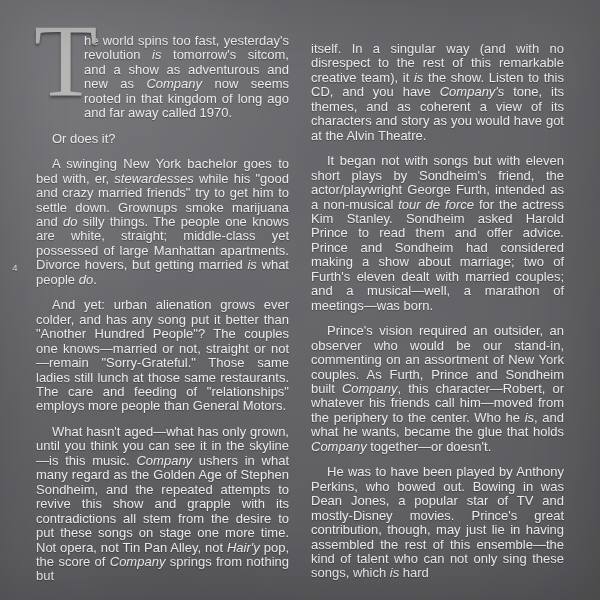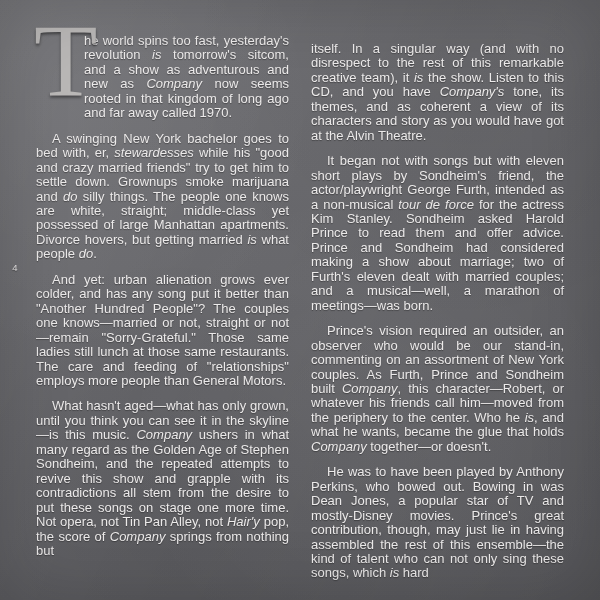--- a/index.html
+++ b/index.html
@@ -117,20 +117,21 @@
   <div class="page-number">4</div>
 
   <div class="content">
     <div class="columns">
 
       <div class="col">
         <div class="dropcap-wrap">
           <span class="dropcap">T</span>
           <p class="first-para">he world spins too fast, yesterday's revolution <em>is</em> tomorrow's sitcom, and a show as adventurous and new as <em>Company</em> now seems rooted in that kingdom of long ago and far away called 1970.</p>
         </div>
+        <p class="para-gap">Or does it?</p>
         <p class="para-gap">A swinging New York bachelor goes to bed with, er, <em>stewardesses</em> while his "good and crazy married friends" try to get him to settle down. Grownups smoke marijuana and <em>do</em> silly things. The people one knows are white, straight; middle-class yet possessed of large Manhattan apartments. Divorce hovers, but getting married <em>is</em> what people <em>do</em>.</p>
         <p class="para-gap">And yet: urban alienation grows ever colder, and has any song put it better than "Another Hundred People"? The couples one knows—married or not, straight or not—remain "Sorry-Grateful." Those same ladies still lunch at those same restaurants. The care and feeding of "relationships" employs more people than General Motors.</p>
         <p class="para-gap">What hasn't aged—what has only grown, until you think you can see it in the skyline—is this music. <em>Company</em> ushers in what many regard as the Golden Age of Stephen Sondheim, and the repeated attempts to revive this show and grapple with its contradictions all stem from the desire to put these songs on stage one more time. Not opera, not Tin Pan Alley, not <em>Hair'y</em> pop, the score of <em>Company</em> springs from nothing but</p>
       </div>
 
       <div class="col">
         <p class="noindent">itself. In a singular way (and with no disrespect to the rest of this remarkable creative team), it <em>is</em> the show. Listen to this CD, and you have <em>Company's</em> tone, its themes, and as coherent a view of its characters and story as you would have got at the Alvin Theatre.</p>
         <p class="para-gap">It began not with songs but with eleven short plays by Sondheim's friend, the actor/playwright George Furth, intended as a non-musical <em>tour de force</em> for the actress Kim Stanley. Sondheim asked Harold Prince to read them and offer advice. Prince and Sondheim had considered making a show about marriage; two of Furth's eleven dealt with married couples; and a musical—well, a marathon of meetings—was born.</p>
         <p class="para-gap">Prince's vision required an outsider, an observer who would be our stand-in, commenting on an assortment of New York couples. As Furth, Prince and Sondheim built <em>Company</em>, this character—Robert, or whatever his friends call him—moved from the periphery to the center. Who he <em>is</em>, and what he wants, became the glue that holds <em>Company</em> together—or doesn't.</p>
         <p class="para-gap">He was to have been played by Anthony Perkins, who bowed out. Bowing in was Dean Jones, a popular star of TV and mostly-Disney movies. Prince's great contribution, though, may just lie in having assembled the rest of this ensemble—the kind of talent who can not only sing these songs, which <em>is</em> hard</p>

